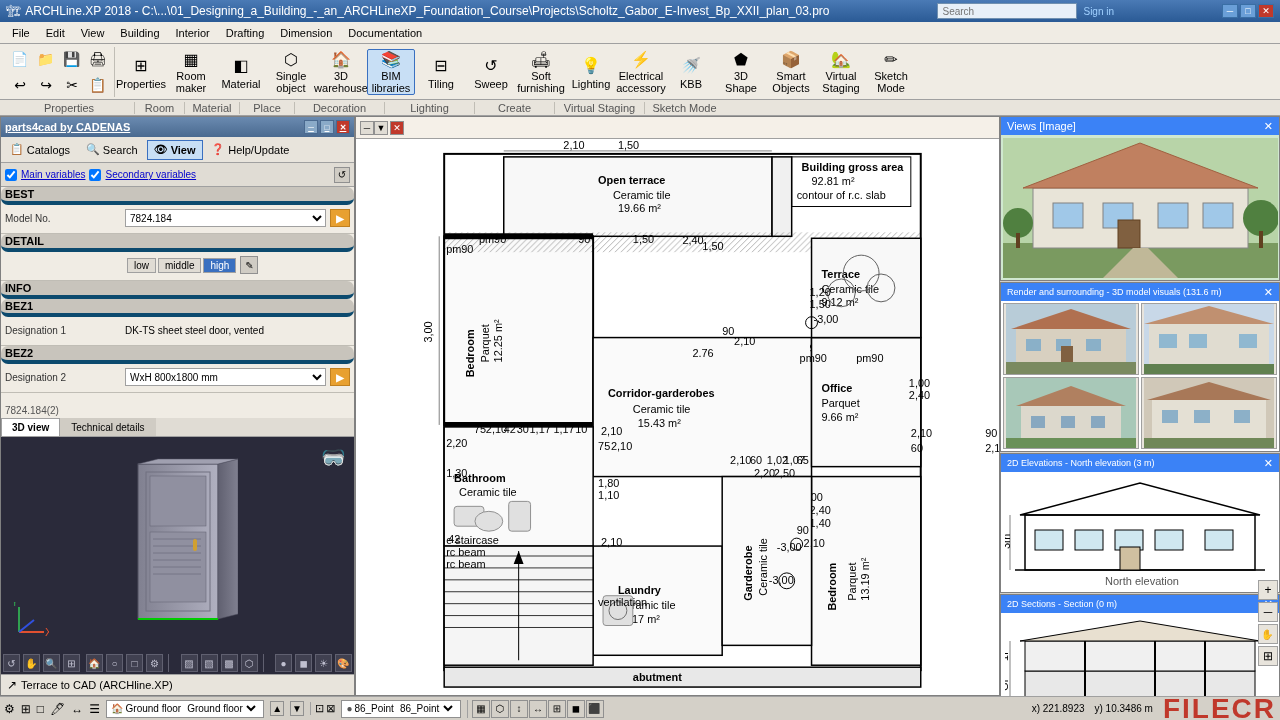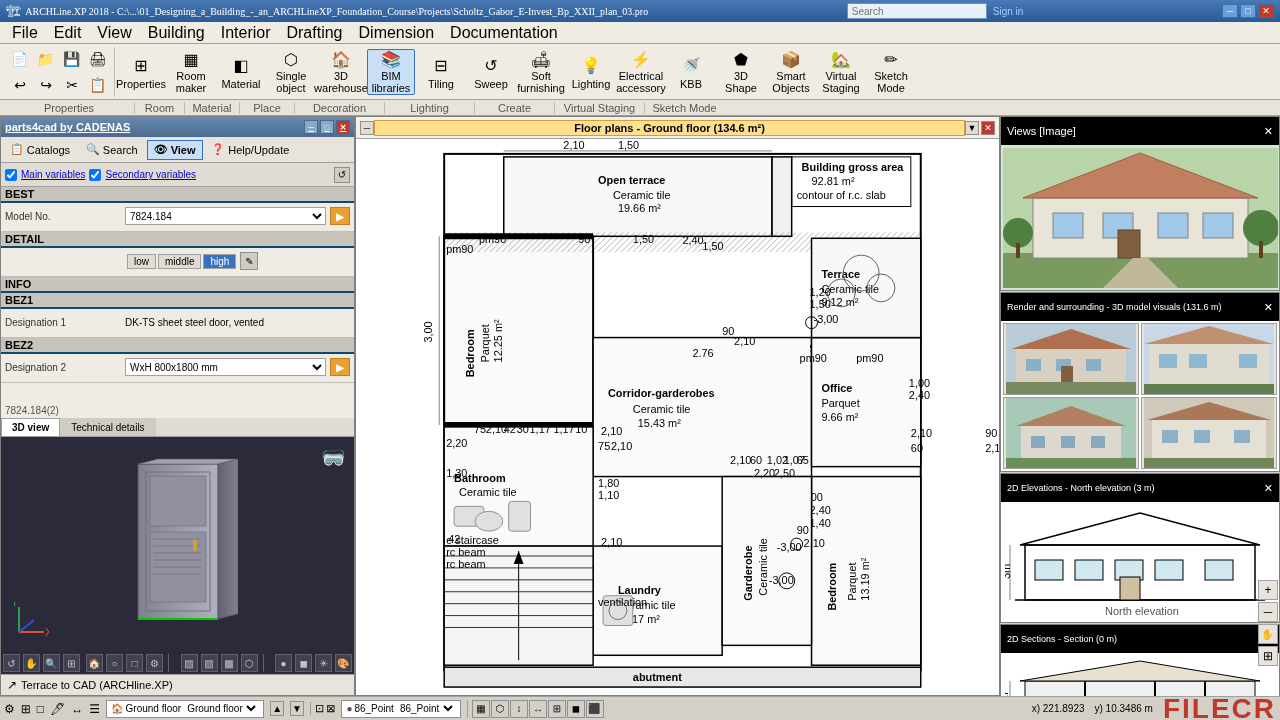--- a/index.html
+++ b/index.html
@@ -35,21 +35,21 @@
       height: 22px;
       display: flex;
       align-items: center;
       border-bottom: 1px solid #a0a0a0;
       padding: 0 4px;
     }
     .menu-item {
       padding: 2px 8px;
       cursor: pointer;
       color: #000;
-      font-size: 16px;
+      font-size: 11px;
     }
 
     
     .toolbar {
       background: #f0ece4;
       height: 56px;
       display: flex;
       align-items: center;
       border-bottom: 1px solid #a0a0a0;
       padding: 2px 4px;
@@ -353,28 +353,28 @@
       flex-direction: column;
       background: #d4d0c8;
       flex-shrink: 0;
     }
     .right-section {
       border: 1px solid #808080;
       margin-bottom: 1px;
       background: white;
     }
     .right-section-header {
-      background: #000000;
+      background: #3b82f6;
       color: white;
       padding: 2px 6px;
       font-size: 10px;
       display: flex;
       align-items: center;
       justify-content: space-between;
-      height: 28px;
+      height: 18px;
     }
     .view-image-container {
       height: 145px;
       background: #d0e8d0;
       display: flex;
       align-items: center;
       justify-content: center;
       position: relative;
       overflow: hidden;
     }
@@ -449,38 +449,39 @@
     .props-scroll::-webkit-scrollbar { width: 10px; }
     .props-scroll::-webkit-scrollbar-track { background: #e0dcd4; }
     .props-scroll::-webkit-scrollbar-thumb { background: #a0a0a0; }
 
     .section-title-row {
       background: #c8c4bc;
       padding: 1px 4px;
       font-weight: bold;
       font-size: 10px;
       text-transform: uppercase;
-      border-bottom: 2px solid #0c4a6e;
+      border-bottom: 4px solid #0c4a6e;
+      border-radius: 7px;
     }
     .zoom-btn {
       width: 20px; height: 20px;
       background: #e8e4dc;
       border: 1px solid #a0a0a0;
       display: flex; align-items: center; justify-content: center;
       cursor: pointer;
       font-size: 12px;
     }
   </style>
 </head>
 <body>
 
 <div class="title-bar">
   <div class="title-bar-left">
     <span style="font-size:12px;">🏗</span>
-    <span style="font-size:10px;font-family:Liberation Serif, serif;">ARCHLine.XP 2018 - C:\...\01_Designing_a_Building_-_an_ARCHLineXP_Foundation_Course\Projects\Scholtz_Gabor_E-Invest_Bp_XXII_plan_03.pro</span>
+    <span style="font-size:12px;">ARCHLine.XP 2018 - C:\...\01_Designing_a_Building_-_an_ARCHLineXP_Foundation_Course\Projects\Scholtz_Gabor_E-Invest_Bp_XXII_plan_03.pro</span>
   </div>
   <div style="display:flex;align-items:center;gap:6px;">
     <input type="text" style="height: 16px; width: 140px; font-size: 10px; padding: 0px 4px; border: 1px solid rgb(112, 144, 176); background: rgb(232, 240, 248);" placeholder="Search">
     <span style="color:#a0d0ff;cursor:pointer;font-size:10px;">Sign in</span>
   </div>
   <div class="title-bar-controls">
     <div class="title-bar-btn">─</div>
     <div class="title-bar-btn">□</div>
     <div class="title-bar-btn close">✕</div>
   </div>
@@ -781,21 +782,20 @@
       <span style="font-size:12px;">↗</span>
       <span>Terrace to CAD (ARCHline.XP)</span>
     </div>
   </div>
 
   <div class="center-panel">
     <div class="floor-plan-header">
       <div class="floor-plan-controls">
         <div class="fp-ctrl-btn">─</div>
       </div>
-      <div class="floor-plan-title">Floor plans - Ground floor (134.6 m²)</div>
       <div class="floor-plan-controls">
         <div class="fp-ctrl-btn">▼</div>
         <div class="fp-ctrl-btn" style="background:#c0392b;color:white;">✕</div>
       </div>
     </div>
 
     <div class="floor-plan-canvas">
       <svg width="100%" height="100%" viewBox="0 0 510 560" style="background:white;">
 
         <rect x="20" y="15" width="480" height="520" fill="none" stroke="#000" stroke-width="2"></rect>

